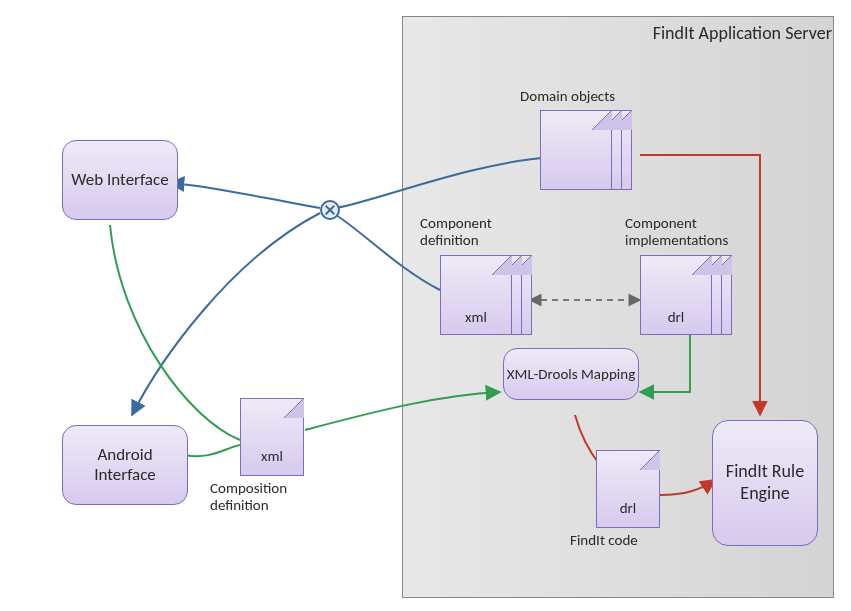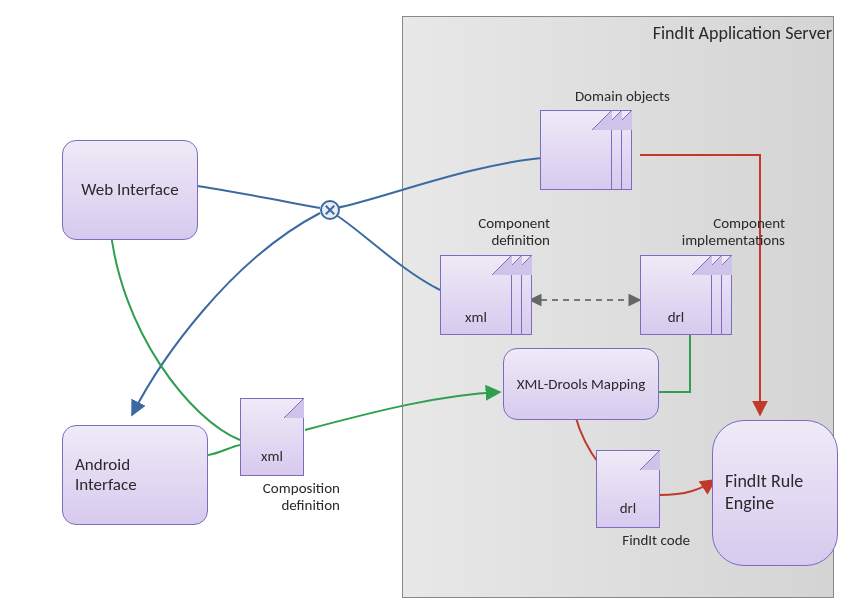--- a/index.html
+++ b/index.html
@@ -1,25 +1,25 @@
 <!DOCTYPE html>
 <html><head>
 <meta charset="utf-8">
 <style>
   html,body{margin:0;padding:0;width:851px;height:611px;font-family:Calibri,Arial,sans-serif;font-size:15px;color:#2a2a2a;background:#fff}
   .canvas{position:relative;width:851px;height:611px}
   svg.wires{position:absolute;left:0;top:0;width:851px;height:611px;pointer-events:none}
-  .label{position:absolute;text-align:right;line-height:1.15}
+  .label{position:absolute;text-align:left;line-height:1.15}
   .server-box{position:absolute;left:402px;top:16px;width:430px;height:580px;
     border:1px solid #888;background:linear-gradient(90deg,#e8e8e8 0%,#d4d4d4 100%)}
   .server-title{position:absolute;left:402px;top:22px;width:430px;text-align:right;font-size:18px}
   
   .node{position:absolute;border:1.5px solid #7d6cc0;border-radius:14px;
     background:linear-gradient(180deg,#efeaf7 0%,#d7caee 100%);
-    display:flex;align-items:center;justify-content:center;text-align:left;line-height:1.2;padding:12px}
+    display:flex;align-items:center;justify-content:center;text-align:center;line-height:1.2;padding:2px}
   .node.big{font-size:17px}
   
   .docstack{position:absolute}
   .doc{position:absolute;width:70px;height:78px;border:1px solid #7d6cc0;
     background:linear-gradient(180deg,#efeaf7 0%,#d7caee 100%);}
   .doc .ear{position:absolute;right:-1px;top:-1px;width:20px;height:20px;
     background:linear-gradient(135deg,transparent 49%,#7d6cc0 50%,#cfc3ea 51%)}
   .doc span.txt{position:absolute;left:0;right:0;bottom:8px;text-align:center}
   .single-doc{position:absolute;width:62px;height:76px;border:1px solid #7d6cc0;
     background:linear-gradient(180deg,#efeaf7 0%,#d7caee 100%)}
@@ -132,15 +132,15 @@
   <div class="label" style="left:625px;top:215px;width:160px">Component implementations</div>
 
   <div class="node" style="left:503px;top:348px;width:130px;height:46px">XML-Drools Mapping</div>
 
   <div class="single-doc" style="left:596px;top:450px">
     <div class="ear"></div>
     <span class="txt">drl</span>
   </div>
   <div class="label" style="left:570px;top:532px;width:120px">FindIt code</div>
 
-  <div class="node big" style="left:712px;top:420px;width:100px;height:120px;border-radius:32px;font-size:18px">FindIt Rule Engine</div>
+  <div class="node big" style="left:712px;top:420px;width:100px;height:120px;border-radius:16px;font-size:18px">FindIt Rule Engine</div>
 
 </div>
 
 </body></html>

